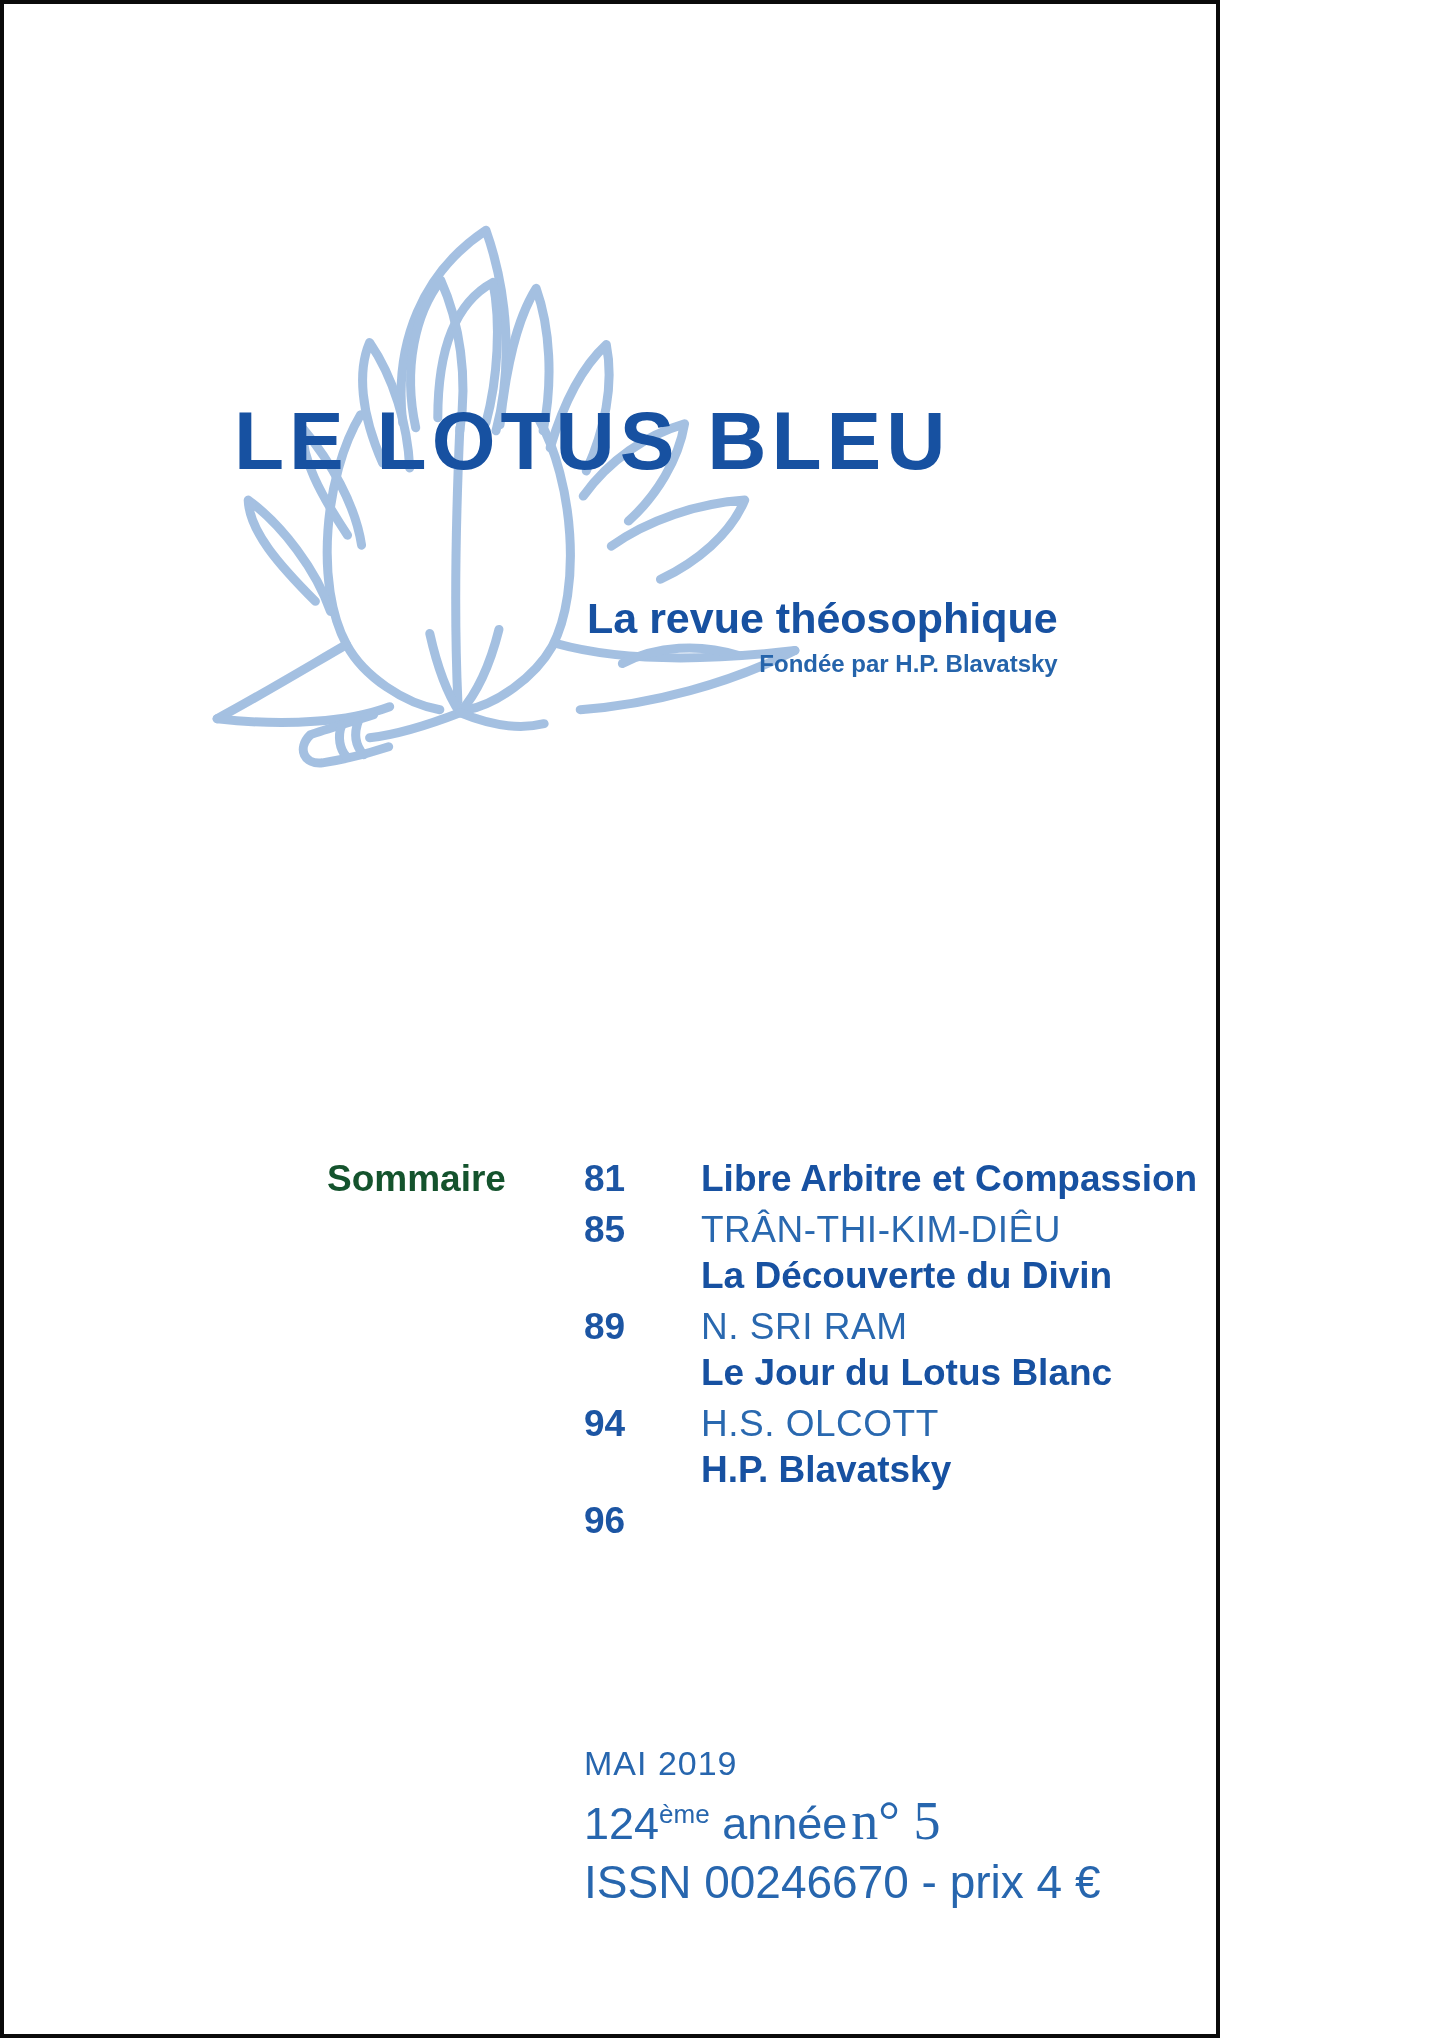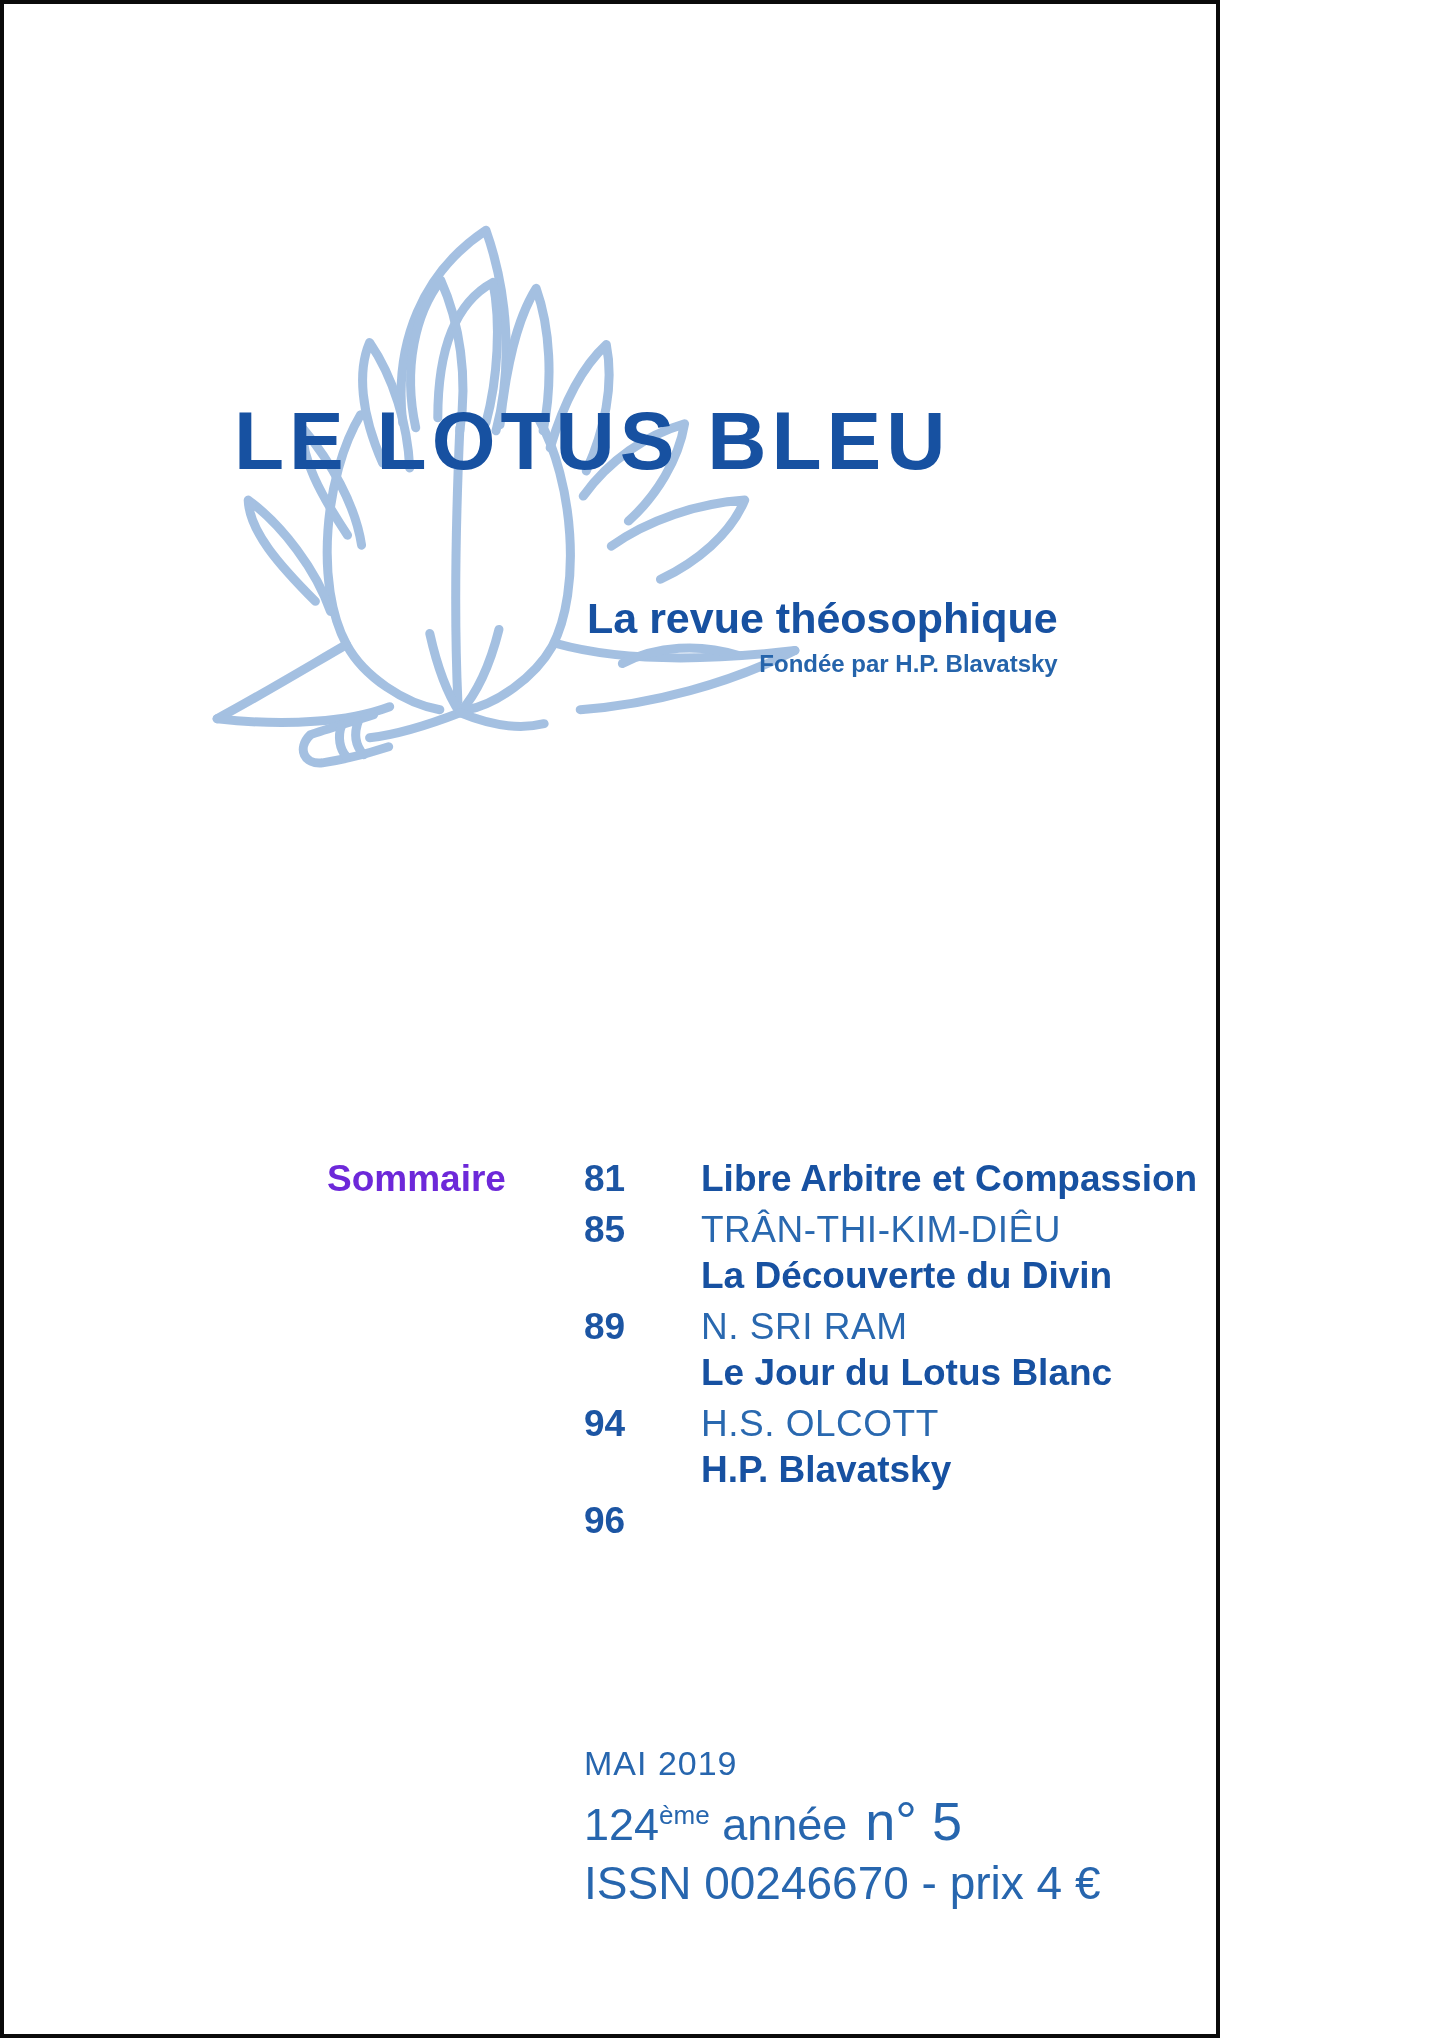--- a/index.html
+++ b/index.html
@@ -72,21 +72,21 @@
     text-align: right;
   }
   
   .toc-heading {
     position: absolute;
     left: 323px;
     top: 1152px;
     font-size: 37px;
     line-height: 46px;
     font-weight: bold;
-    color: #6d28d9;
+    color: #14532d;
   }
   .toc-rows {
     position: absolute;
     left: 580px;
     top: 1152px;
     display: flex;
     flex-direction: column;
     gap: 5px;
     z-index: 2;
     justify-content: center;
@@ -135,21 +135,22 @@
     line-height: 58px;
     white-space: nowrap;
   }
   .imprint-volume .sup {
     font-size: 26px;
     vertical-align: super;
     line-height: 0;
   }
   .imprint-issue-number {
     font-size: 54px;
-    margin-left: 18px;
+    margin-left: 4px;
+    font-family: Liberation Serif, serif;
   }
   .imprint-issn {
     font-size: 46px;
     line-height: 58px;
     white-space: nowrap;
   }
 </style>
 </head>
 <body>
 

